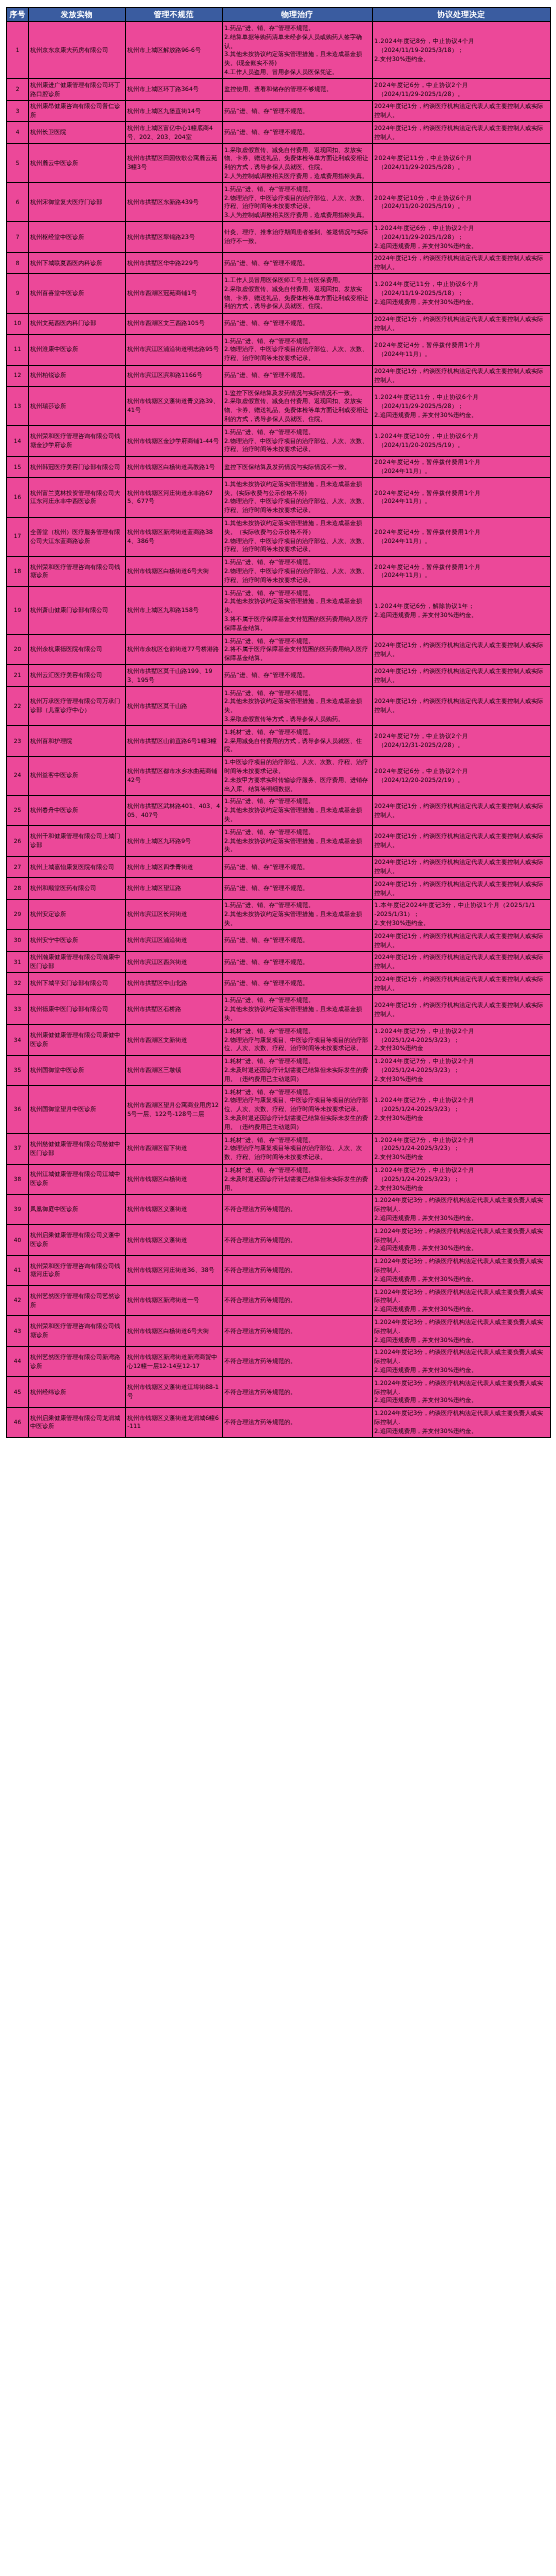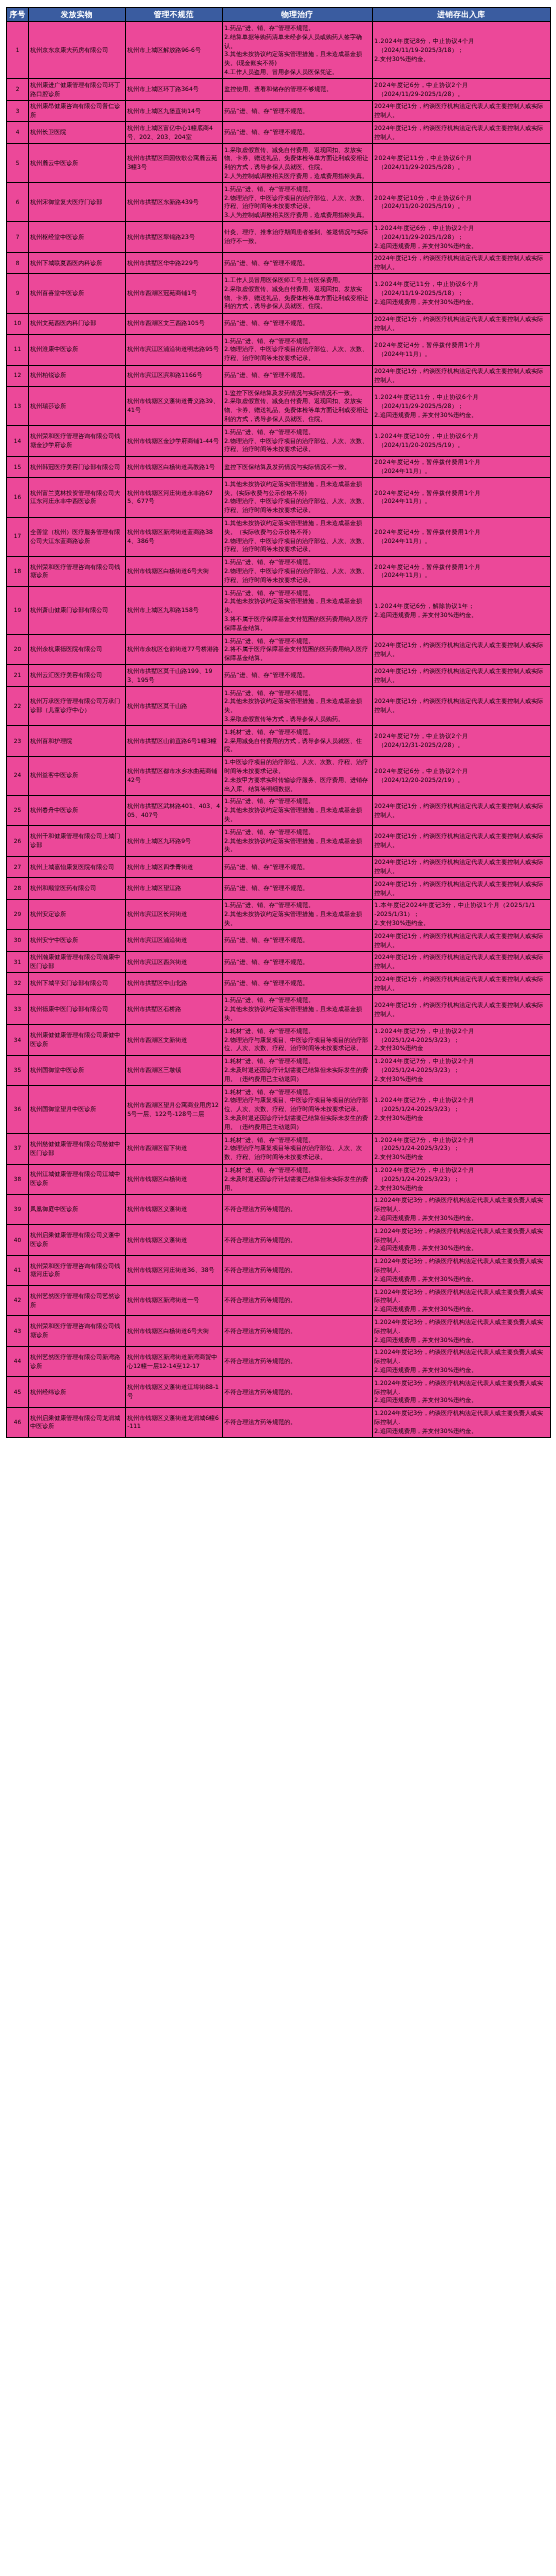--- a/index.html
+++ b/index.html
@@ -90,21 +90,21 @@
       <col class="c-addr">
       <col class="c-fact">
       <col class="c-dec">
     </colgroup>
     <thead>
       <tr>
         <th>序号</th>
         <th>发放实物</th>
         <th>管理不规范</th>
         <th>物理治疗</th>
-        <th>进销存出入库</th>
+        <th>协议处理决定</th>
       </tr>
     </thead>
     <tbody id="tbody">
         <tr>
           <td class="col-no">1</td>
           <td class="col-name">杭州京东京康大药房有限公司</td>
           <td class="col-addr">杭州市上城区解放路96-6号</td>
           <td class="col-fact">
             <span class="line">1.药品“进、销、存”管理不规范。</span>
             <span class="line">2.结算单据等购药清单未经参保人员或购药人签字确认。</span>

